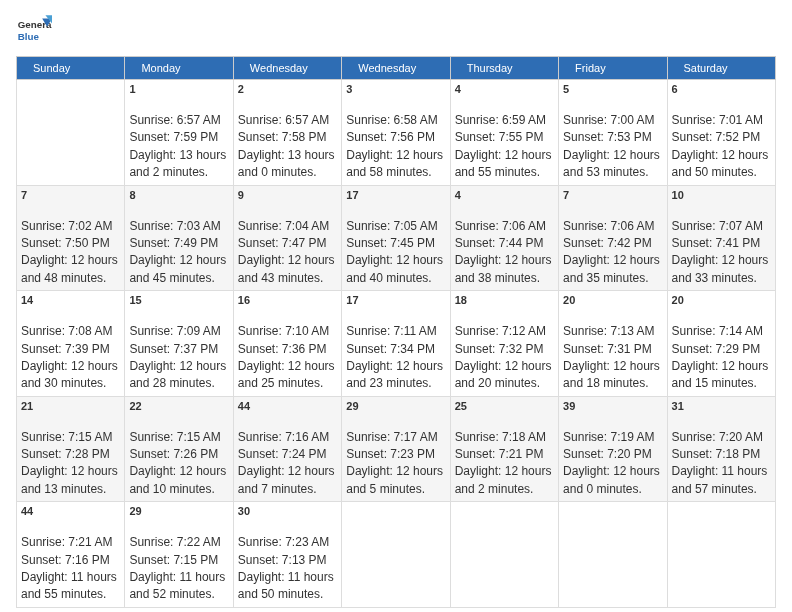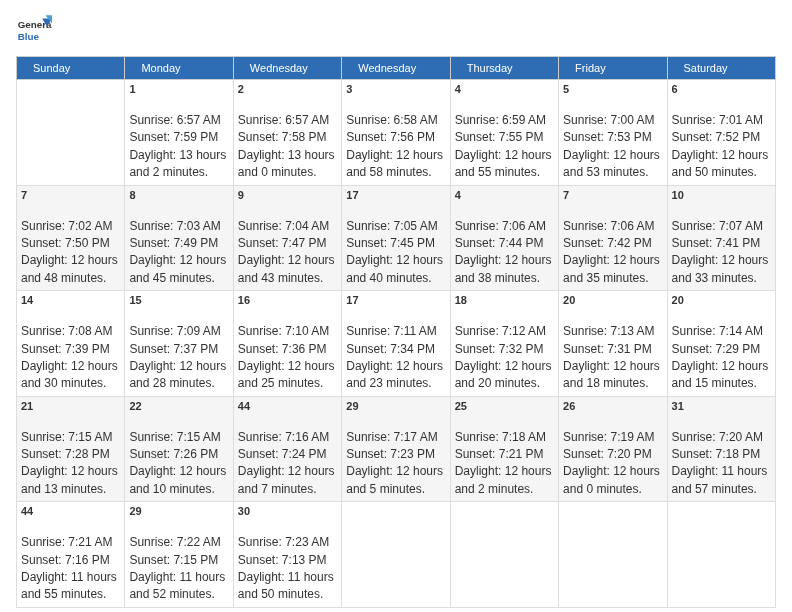--- a/index.html
+++ b/index.html
@@ -226,21 +226,21 @@
           </td>
           <td>
             <span class="day-num">29</span>
             <div class="cell-content">Sunrise: 7:17 AM<br>Sunset: 7:23 PM<br>Daylight: 12 hours and 5 minutes.</div>
           </td>
           <td>
             <span class="day-num">25</span>
             <div class="cell-content">Sunrise: 7:18 AM<br>Sunset: 7:21 PM<br>Daylight: 12 hours and 2 minutes.</div>
           </td>
           <td>
-            <span class="day-num">26</span>
+            <span class="day-num">39</span>
             <div class="cell-content">Sunrise: 7:19 AM<br>Sunset: 7:20 PM<br>Daylight: 12 hours and 0 minutes.</div>
           </td>
           <td>
             <span class="day-num">31</span>
             <div class="cell-content">Sunrise: 7:20 AM<br>Sunset: 7:18 PM<br>Daylight: 11 hours and 57 minutes.</div>
           </td>
         </tr>
         <tr>
           <td>
             <span class="day-num">44</span>

